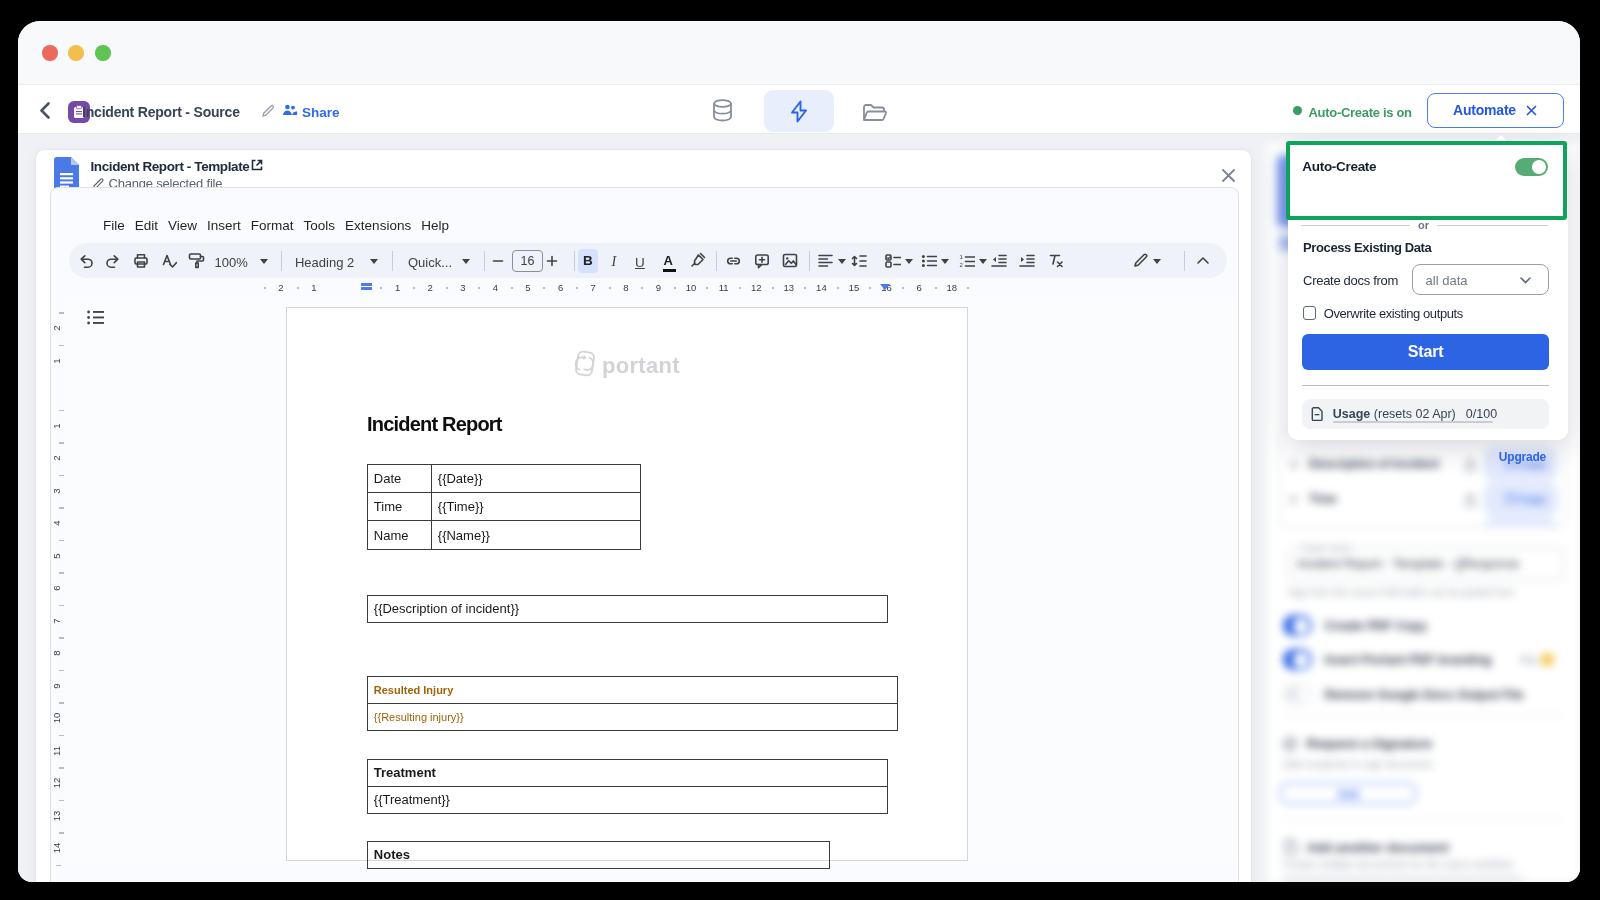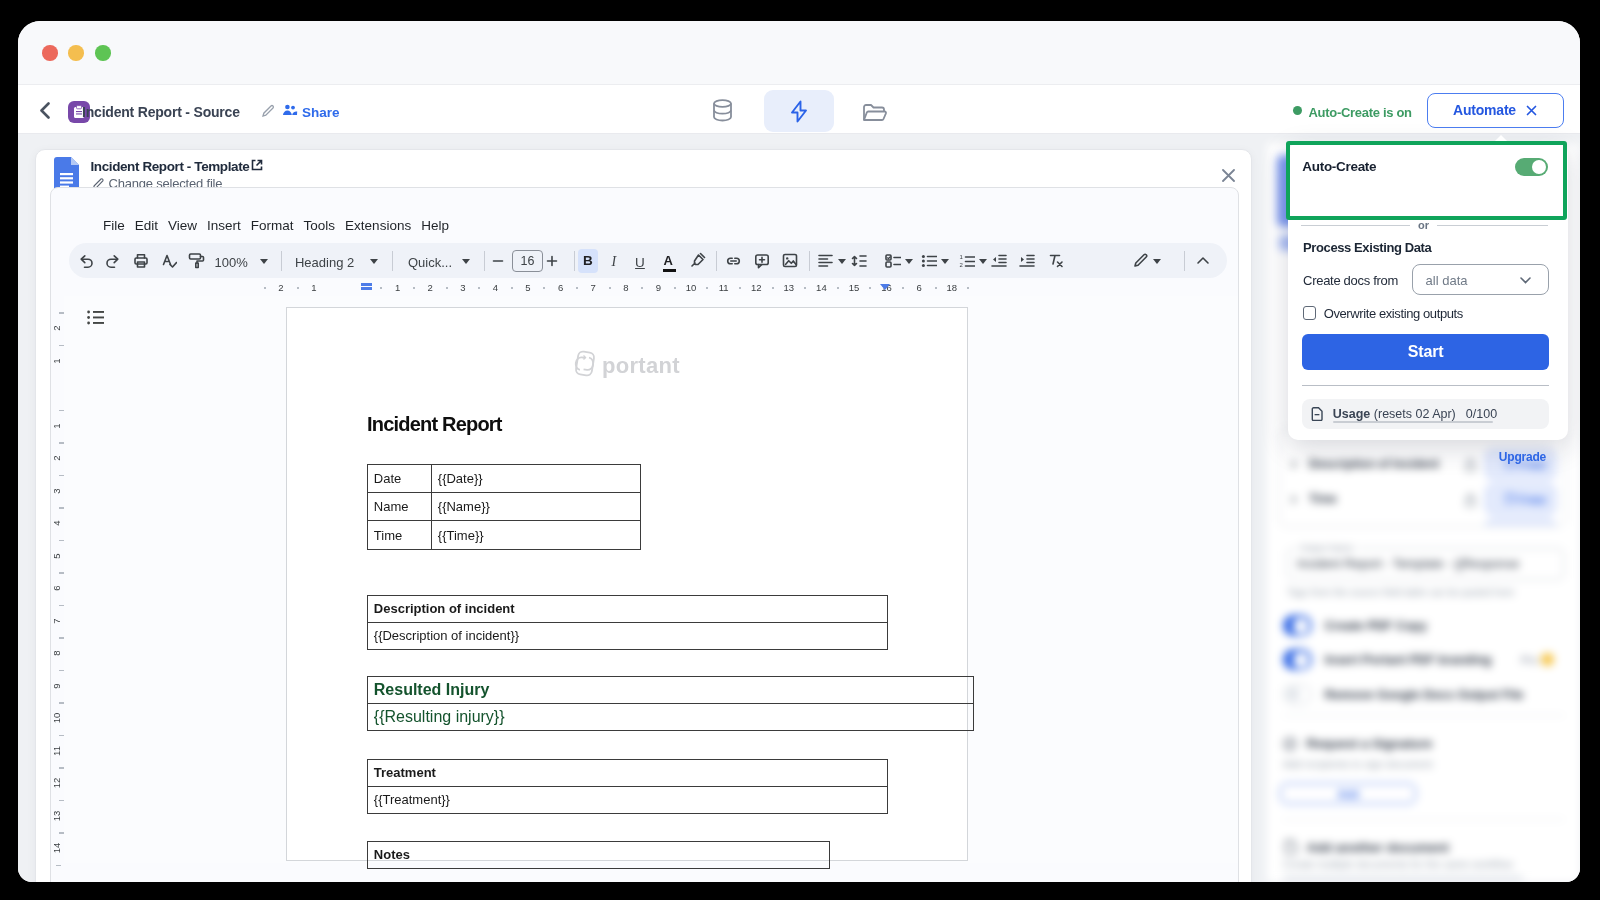--- a/index.html
+++ b/index.html
@@ -415,41 +415,38 @@
 
         <span class="abs" style="left:80px; top:105px; font-size:20px; font-weight:bold; color:#0E0E0E; letter-spacing:-0.8px;">Incident Report</span>
 
         <table class="doct" style="position:absolute; left:79.8px; top:155.5px; width:274px; border-collapse:collapse; font-size:13px; color:#1a1a1a;">
           <tbody>
               <tr style="height:28.3px;">
                 <td style="width:64px;">Date</td>
                 <td>{{Date}}</td>
               </tr>
           <tr style="height:28.3px;">
+                <td>Time</td>
+                <td>{{Time}}</td>
+              </tr>
+          <tr style="height:28.3px;">
                 <td>Name</td>
                 <td>{{Name}}</td>
               </tr>
-          <tr style="height:28.3px;">
-                <td>Time</td>
-                <td>{{Time}}</td>
-              </tr>
         </tbody>
           </table>
 
         <table class="doct" style="position:absolute; left:79.8px; top:286.5px; width:521px; border-collapse:collapse; font-size:13px; color:#1a1a1a;">
           <tbody>
-              <tr style="height:27px;">
-                <td style="font-weight:bold;">Description of incident</td>
-              </tr>
           <tr style="height:27px;">
                 <td>{{Description of incident}}</td>
               </tr>
         </tbody>
           </table>
-        <table class="doct" style="position:absolute; left:79.8px; top:367.5px; width:607px; border-collapse:collapse; font-size:16px; color:#14532d;">
+        <table class="doct" style="position:absolute; left:79.8px; top:367.5px; width:531px; border-collapse:collapse; font-size:11px; color:#a16207;">
           <tbody>
               <tr style="height:27px;">
                 <td style="font-weight:bold;">Resulted Injury</td>
               </tr>
           <tr style="height:27px;">
                 <td>{{Resulting injury}}</td>
               </tr>
         </tbody>
           </table>
         <table class="doct" style="position:absolute; left:79.8px; top:450.5px; width:521px; border-collapse:collapse; font-size:13px; color:#1a1a1a;">

